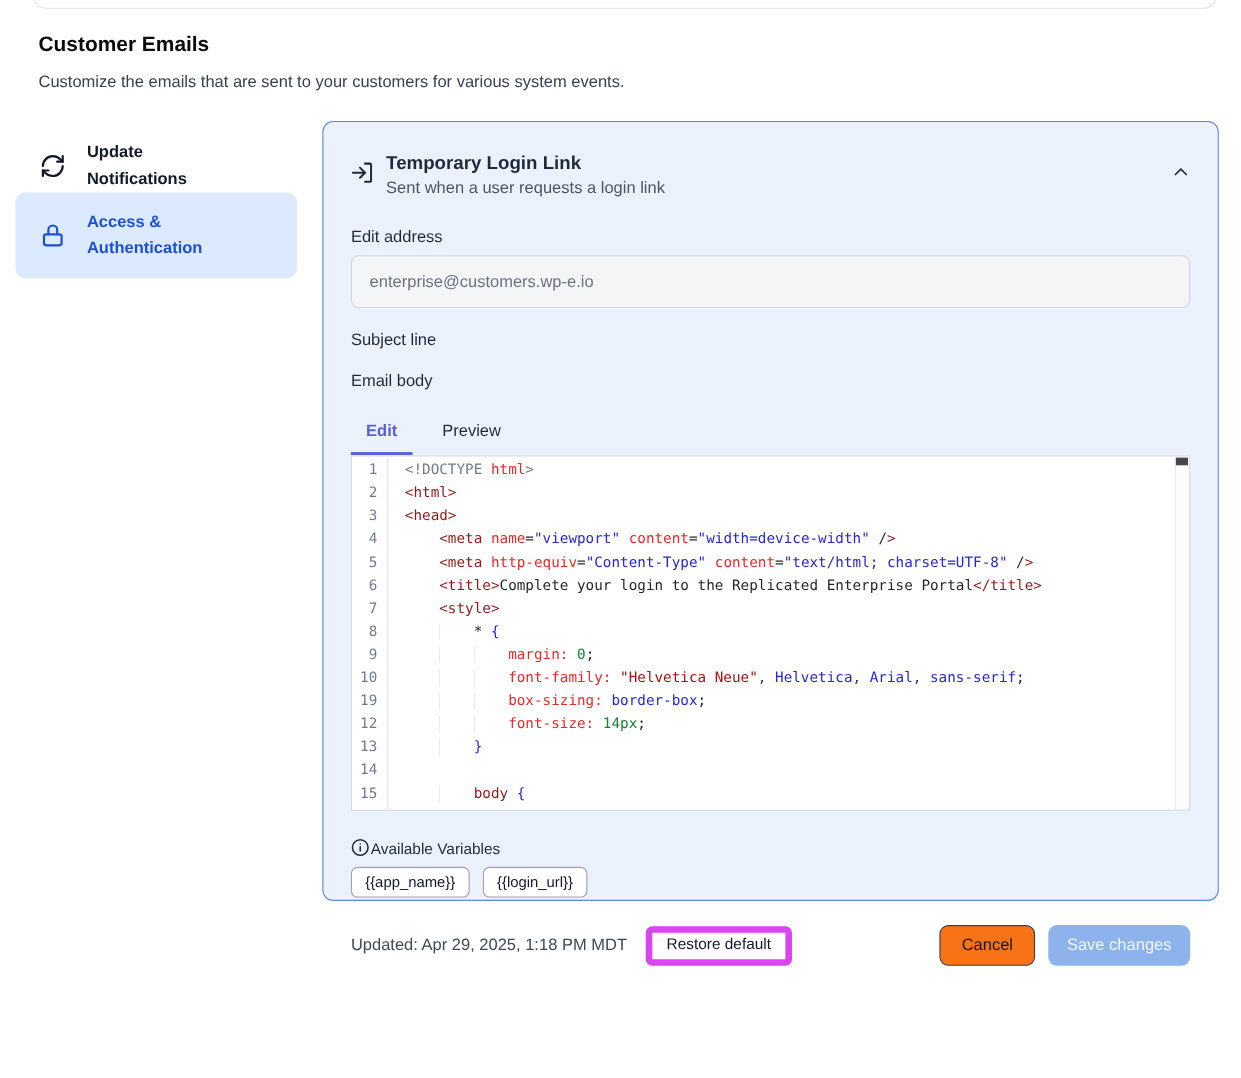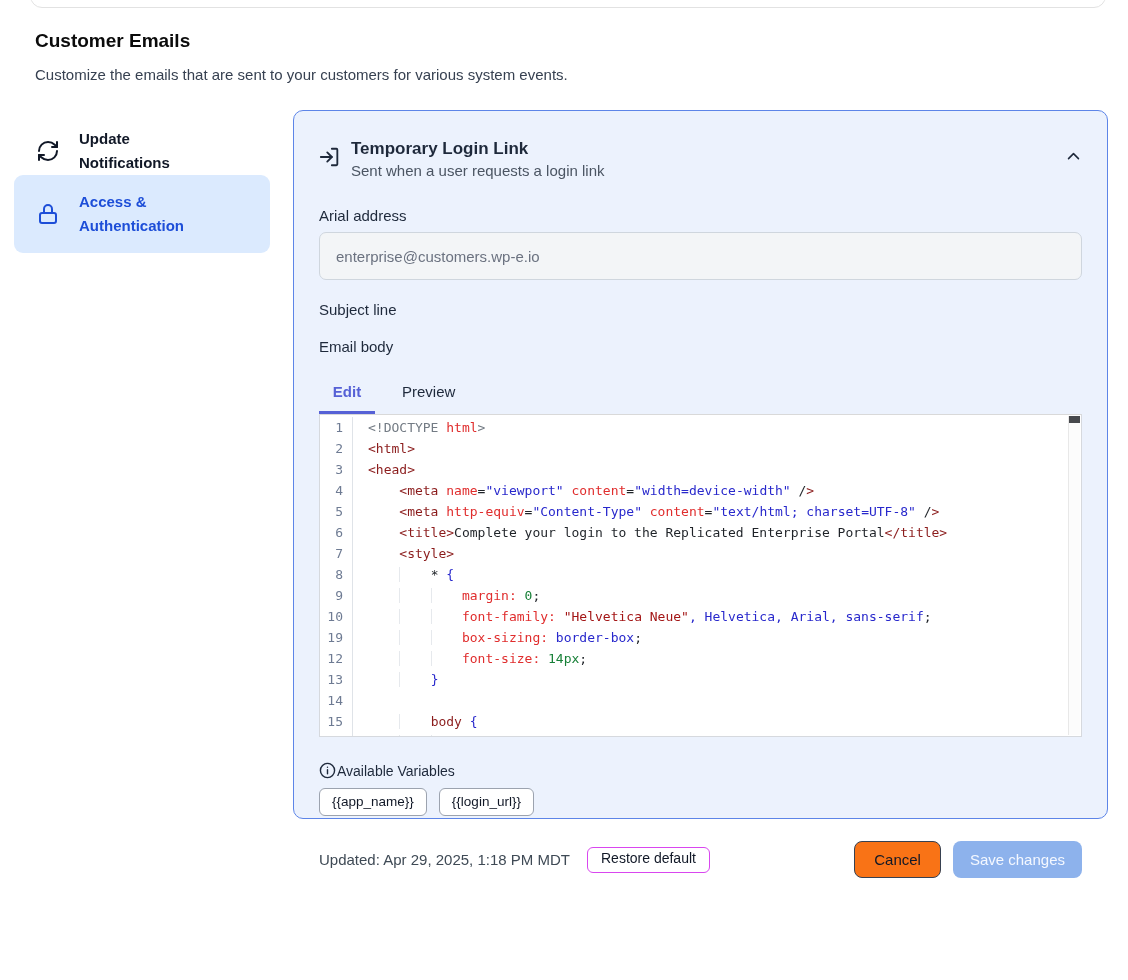--- a/index.html
+++ b/index.html
@@ -97,21 +97,21 @@
     background: #ffffff; border: 1px solid #9ca3af; border-radius: 6px;
     padding: 5px 12px 6px 12px; cursor: pointer;
   }
 
   
   .panel-footer { display: flex; align-items: center; margin-top: 25px; height: 37px; }
   .updated-text { font-size: 15px; color: #3f4a55; }
   .btn { font-family: "Liberation Sans", sans-serif; cursor: pointer; }
   .btn-restore {
     margin-left: 17px; font-size: 14px; color: #111827; background: #ffffff;
-    border: 1px solid #d946ef; border-radius: 6px; padding: 2px 13px 6px 13px;
+    border: 6px solid #d946ef; border-radius: 6px; padding: 2px 13px 6px 13px;
   }
   .btn-cancel {
     margin-left: auto; height: 37px; font-size: 15px; color: #111827; background: #f97316;
     border: 1px solid #374151; border-radius: 8px; padding: 0 19px;
   }
   .btn-save {
     margin-left: 12px; height: 37px; font-size: 15px; color: #f4f8ff; background: #8db2ec;
     border: none; border-radius: 8px; padding: 0 17px; cursor: default;
   }
   svg { display: block; }
@@ -161,21 +161,21 @@
       <div class="panel-title">Temporary Login Link</div>
       <div class="panel-subtitle">Sent when a user requests a login link</div>
     </div>
     <span class="panel-chevron">
       <svg viewBox="0 0 24 24" width="17" height="17" fill="none" stroke="currentColor" stroke-width="2.2" stroke-linecap="round" stroke-linejoin="round">
         <polyline points="5 15 12 8 19 15"></polyline>
       </svg>
     </span>
   </div>
 
-  <div class="field-label lbl-from">Arial address</div>
+  <div class="field-label lbl-from">Edit address</div>
   <input class="text-input input-from" type="text" value="enterprise@customers.wp-e.io" style="">
 
   <div class="field-label lbl-subject">Subject line</div>
 
   <div class="field-label lbl-body">Email body</div>
 
   <div class="tabs">
     <div class="tab tab-edit">Edit</div>
     <div class="tab tab-preview">Preview</div>
   </div>

